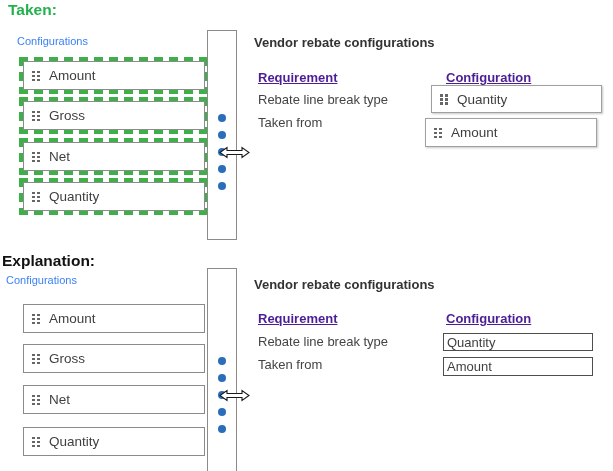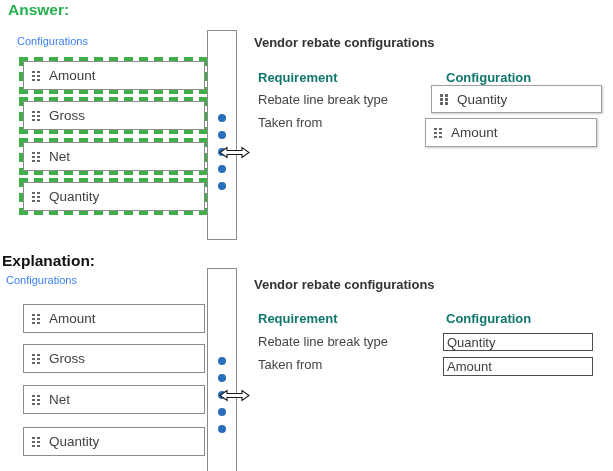--- a/index.html
+++ b/index.html
@@ -6,21 +6,21 @@
   .canvas{
     position:relative;width:613px;height:471px;background:#ffffff;overflow:hidden;
     font-family:"Liberation Sans","DejaVu Sans",sans-serif;color:#3e3e3e;
   }
   .abs{position:absolute;}
   .heading{font-size:15.5px;font-weight:bold;letter-spacing:0;}
   .heading.green{color:#22b14c;}
   .heading.black{color:#121212;}
   .small-title{font-size:11px;color:#3b82f6;}
   .panel-title{font-size:13px;font-weight:600;color:#333;text-align:right;}
-  .col-header{font-size:13px;font-weight:600;color:#0f766e;}
+  .col-header{font-size:13px;font-weight:600;color:#4c1d95;text-decoration:underline;}
   .row-label{font-size:13px;color:#444;}
 
   
   .cfg-item{
     position:absolute;left:23px;width:172px;height:27px;background:#fff;
     border:1px solid #8b8b8b;display:flex;align-items:center;gap:9px;padding-left:8px;
     box-sizing:content-box;
   }
   .cfg-item .lbl{font-size:13.5px;color:#3f3f3f;}
   .cfg-item.selected::after{
@@ -59,21 +59,21 @@
     padding:0 0 0 3px;margin:0;outline:none;
   }
 </style>
 </head>
 <body>
 
 <div class="canvas">
 
   
   <div style="display:contents">
-    <div class="abs heading green" style="left:8px;top:1px">Answer:</div>
+    <div class="abs heading green" style="left:8px;top:1px">Taken:</div>
 
     <div class="abs small-title" style="left:17px;top:35px">Configurations</div>
 
     <div class="cfg-item selected" style="top:61px">
       <span class="grip"></span>
       <span class="lbl">Amount</span>
     </div>
     <div class="cfg-item selected" style="top:101px">
       <span class="grip"></span>
       <span class="lbl">Gross</span>

